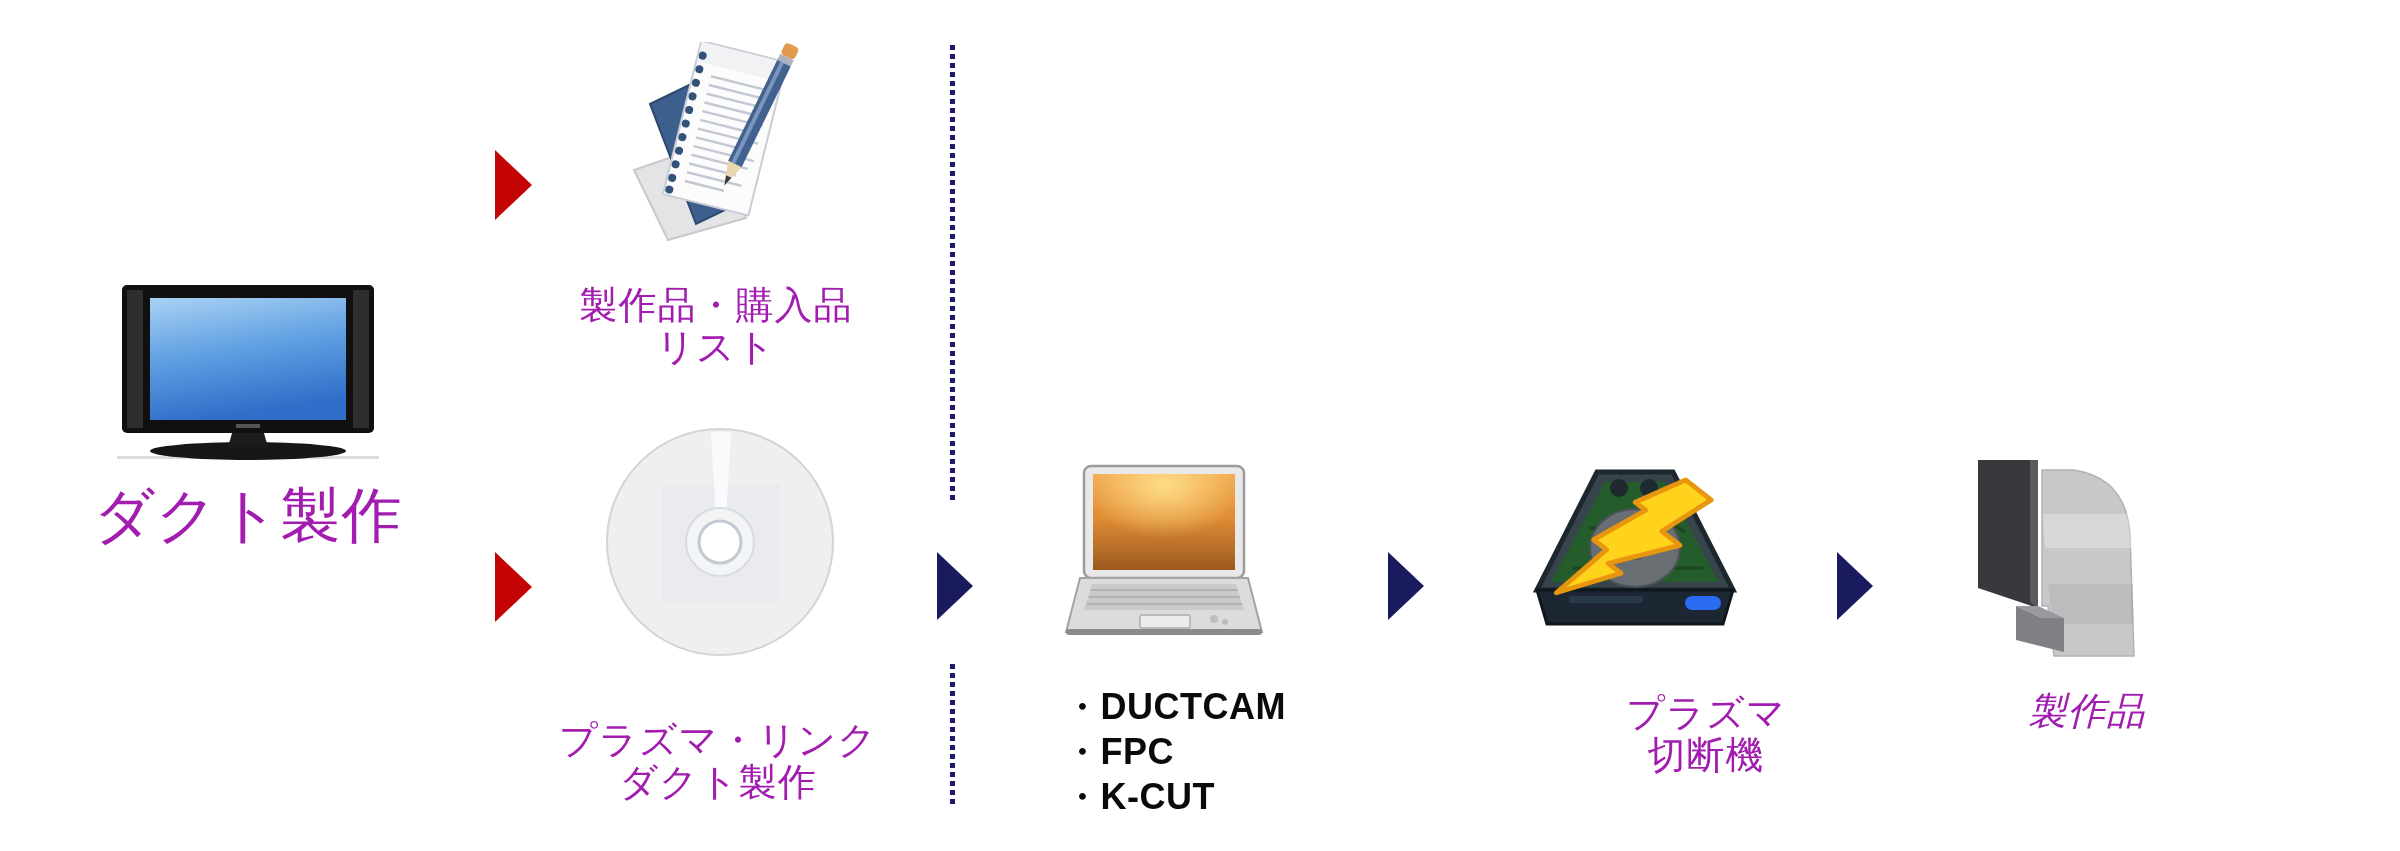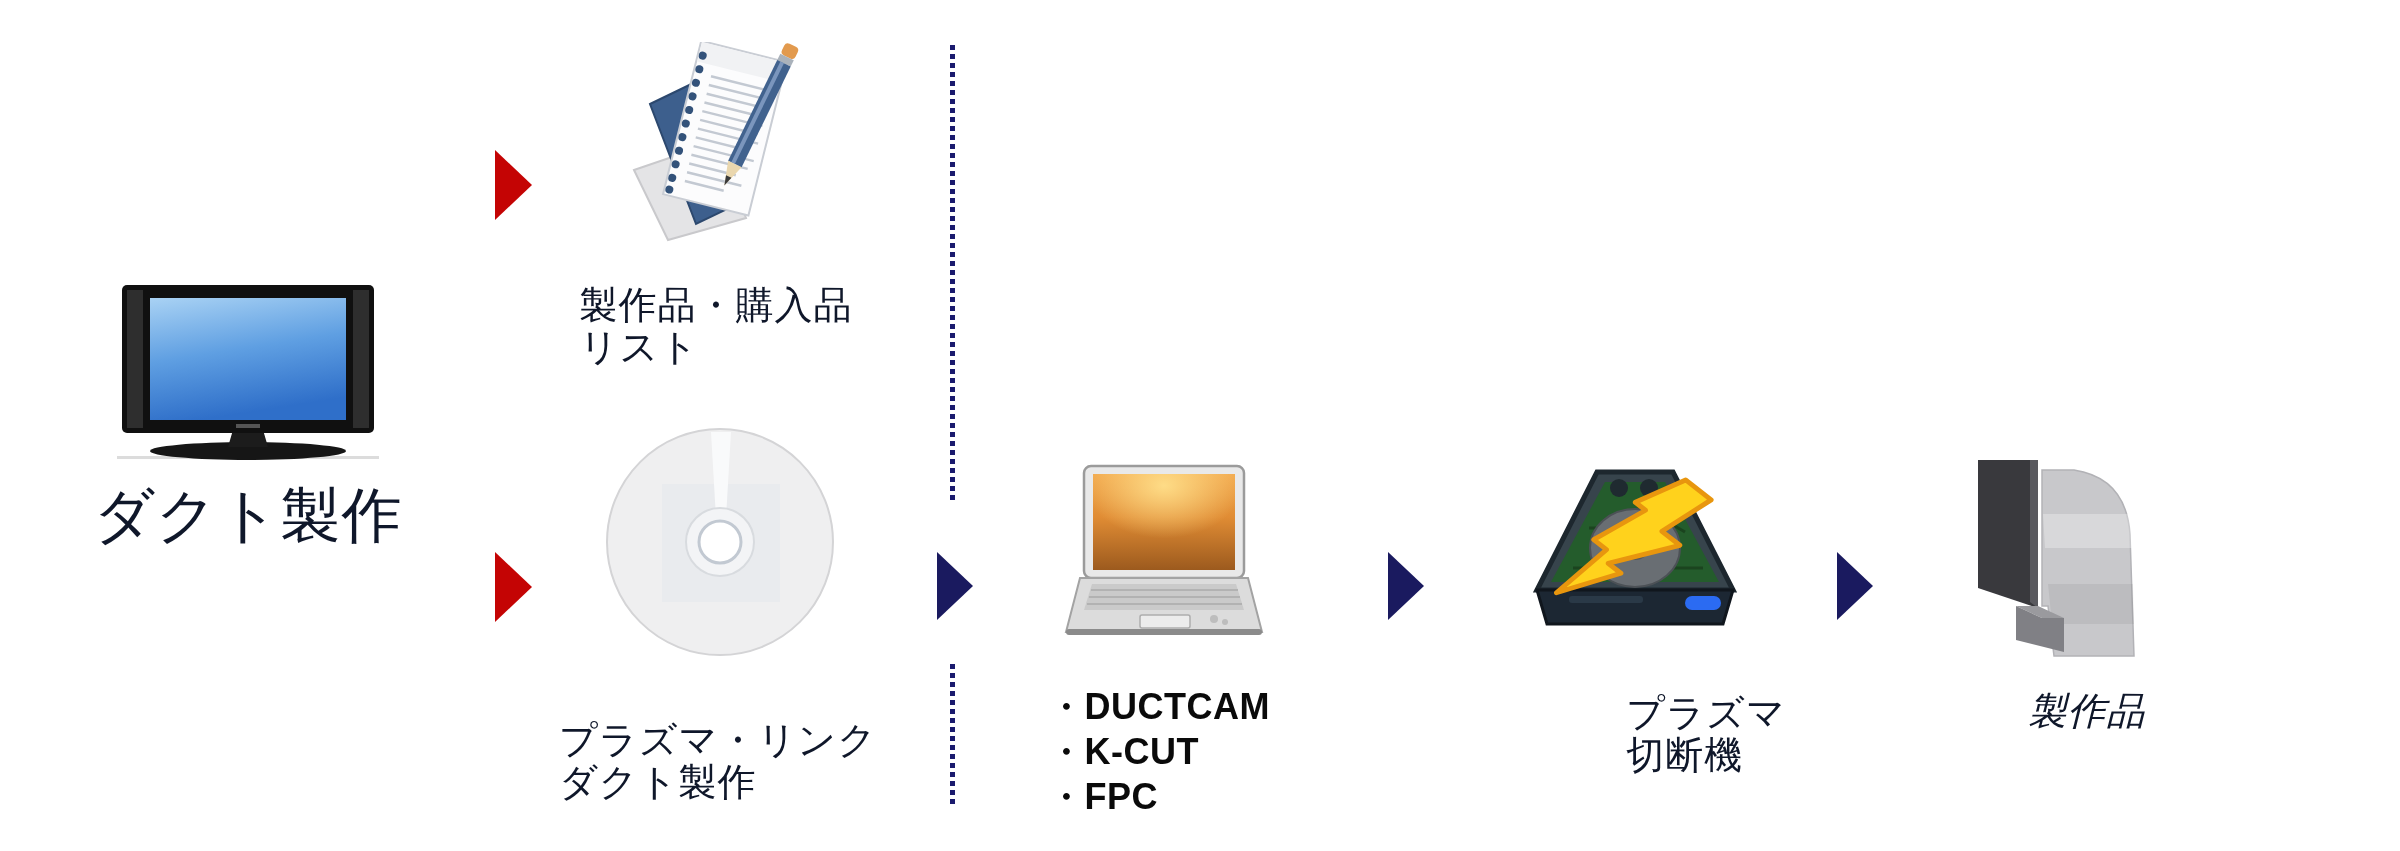--- a/index.html
+++ b/index.html
@@ -2,27 +2,27 @@
 <html style="--red_arrow: #c40404; --navy_arrow: #1a1a5f; --dotted_line: #1a1a6e;"><head>
 <meta charset="utf-8">
 <style>
   html,body{margin:0;padding:0;background:#ffffff;}
   #stage{
     position:relative;width:2400px;height:851px;background:#ffffff;overflow:hidden;
     font-family:"Liberation Sans","DejaVu Sans",sans-serif;color:#2a2a2a;
   }
   .abs{position:absolute;}
   .node-label{
-    position:absolute;transform:translateX(-50%);text-align:left;
-    font-size:38px;line-height:42px;color:#0f172a;white-space:nowrap;letter-spacing:1px;
+    position:absolute;transform:translateX(-50%);text-align:center;
+    font-size:38px;line-height:42px;color:#a21caf;white-space:nowrap;letter-spacing:1px;
   }
   .node-label.big{font-size:60px;line-height:48px;}
   .software-list{
     position:absolute;font-size:36px;font-weight:bold;line-height:45px;
-    color:#0a0a0a;white-space:nowrap;letter-spacing:0.5px;
+    color:#0a0a0a;white-space:nowrap;letter-spacing:0.5px;margin-left:16px;
   }
   .dotted-seg{
     position:absolute;left:950px;width:5px;
     background:repeating-linear-gradient(to bottom,var(--dotted_line) 0 5px,transparent 5px 9px);
   }
   .arrow-red polygon{fill:var(--red_arrow);}
   .arrow-navy polygon{fill:var(--navy_arrow);}
 </style>
 </head>
 <body>
@@ -157,22 +157,22 @@
         <line x1="25" y1="140" x2="180" y2="140"></line>
     </g>
     <rect x="78" y="151" width="50" height="13" rx="2" fill="#ececec" stroke="#adadad" stroke-width="1.5"></rect>
     <rect x="4" y="165" width="196" height="6" rx="3" fill="#8b8b8b"></rect>
     <circle cx="152" cy="155" r="4" fill="#bdbdbd"></circle>
       <circle cx="163" cy="158" r="3" fill="#bdbdbd"></circle>
   </svg>
 
   <div class="software-list" style="left:1048px;top:684px;">
     <div>・DUCTCAM</div>
+    <div>・FPC</div>
     <div>・K-CUT</div>
-    <div>・FPC</div>
   </div>
 
   <svg class="abs" style="left:1533px;top:468px;" width="204" height="178" viewBox="0 0 204 178">
     <polygon points="64,4 140,4 200,122 4,122" fill="#37444c" stroke="#1d272e" stroke-width="5"></polygon>
     <polygon points="72,14 132,14 186,114 18,114" fill="#245c2c"></polygon>
     <g stroke="#1b441f" stroke-width="3">
       <line x1="40" y1="100" x2="170" y2="100"></line>
         <line x1="56" y1="60" x2="80" y2="60"></line>
         <line x1="128" y1="50" x2="152" y2="64"></line>
     </g>

